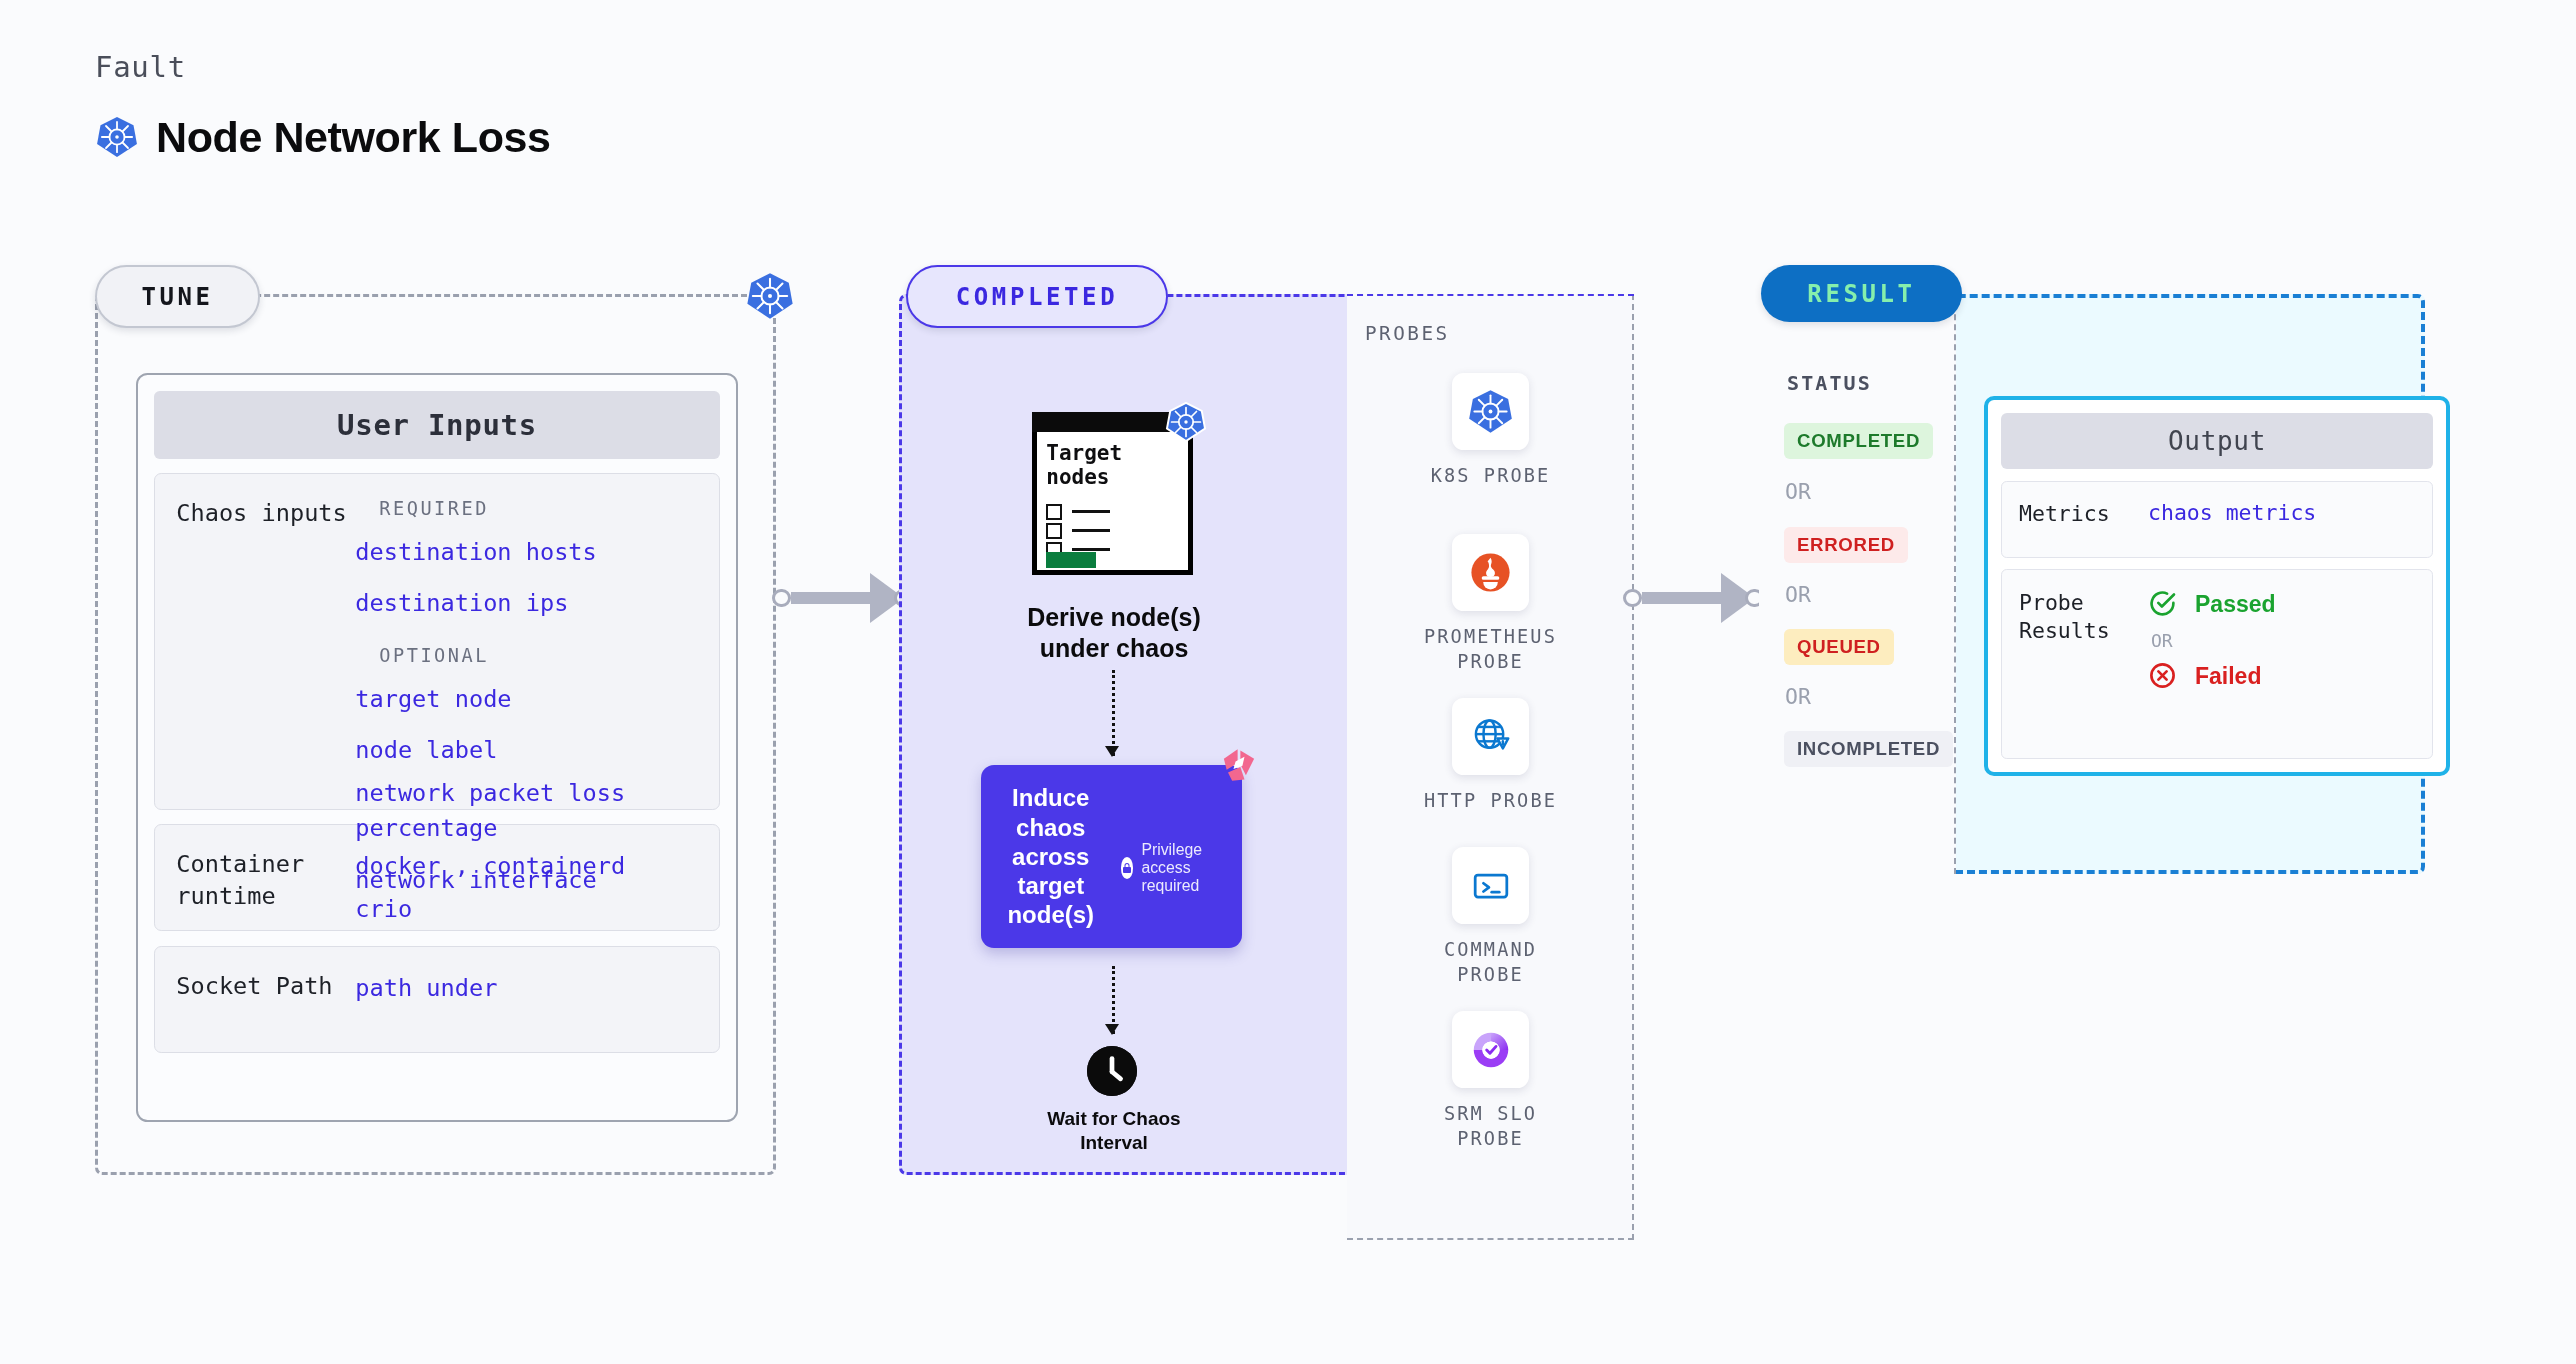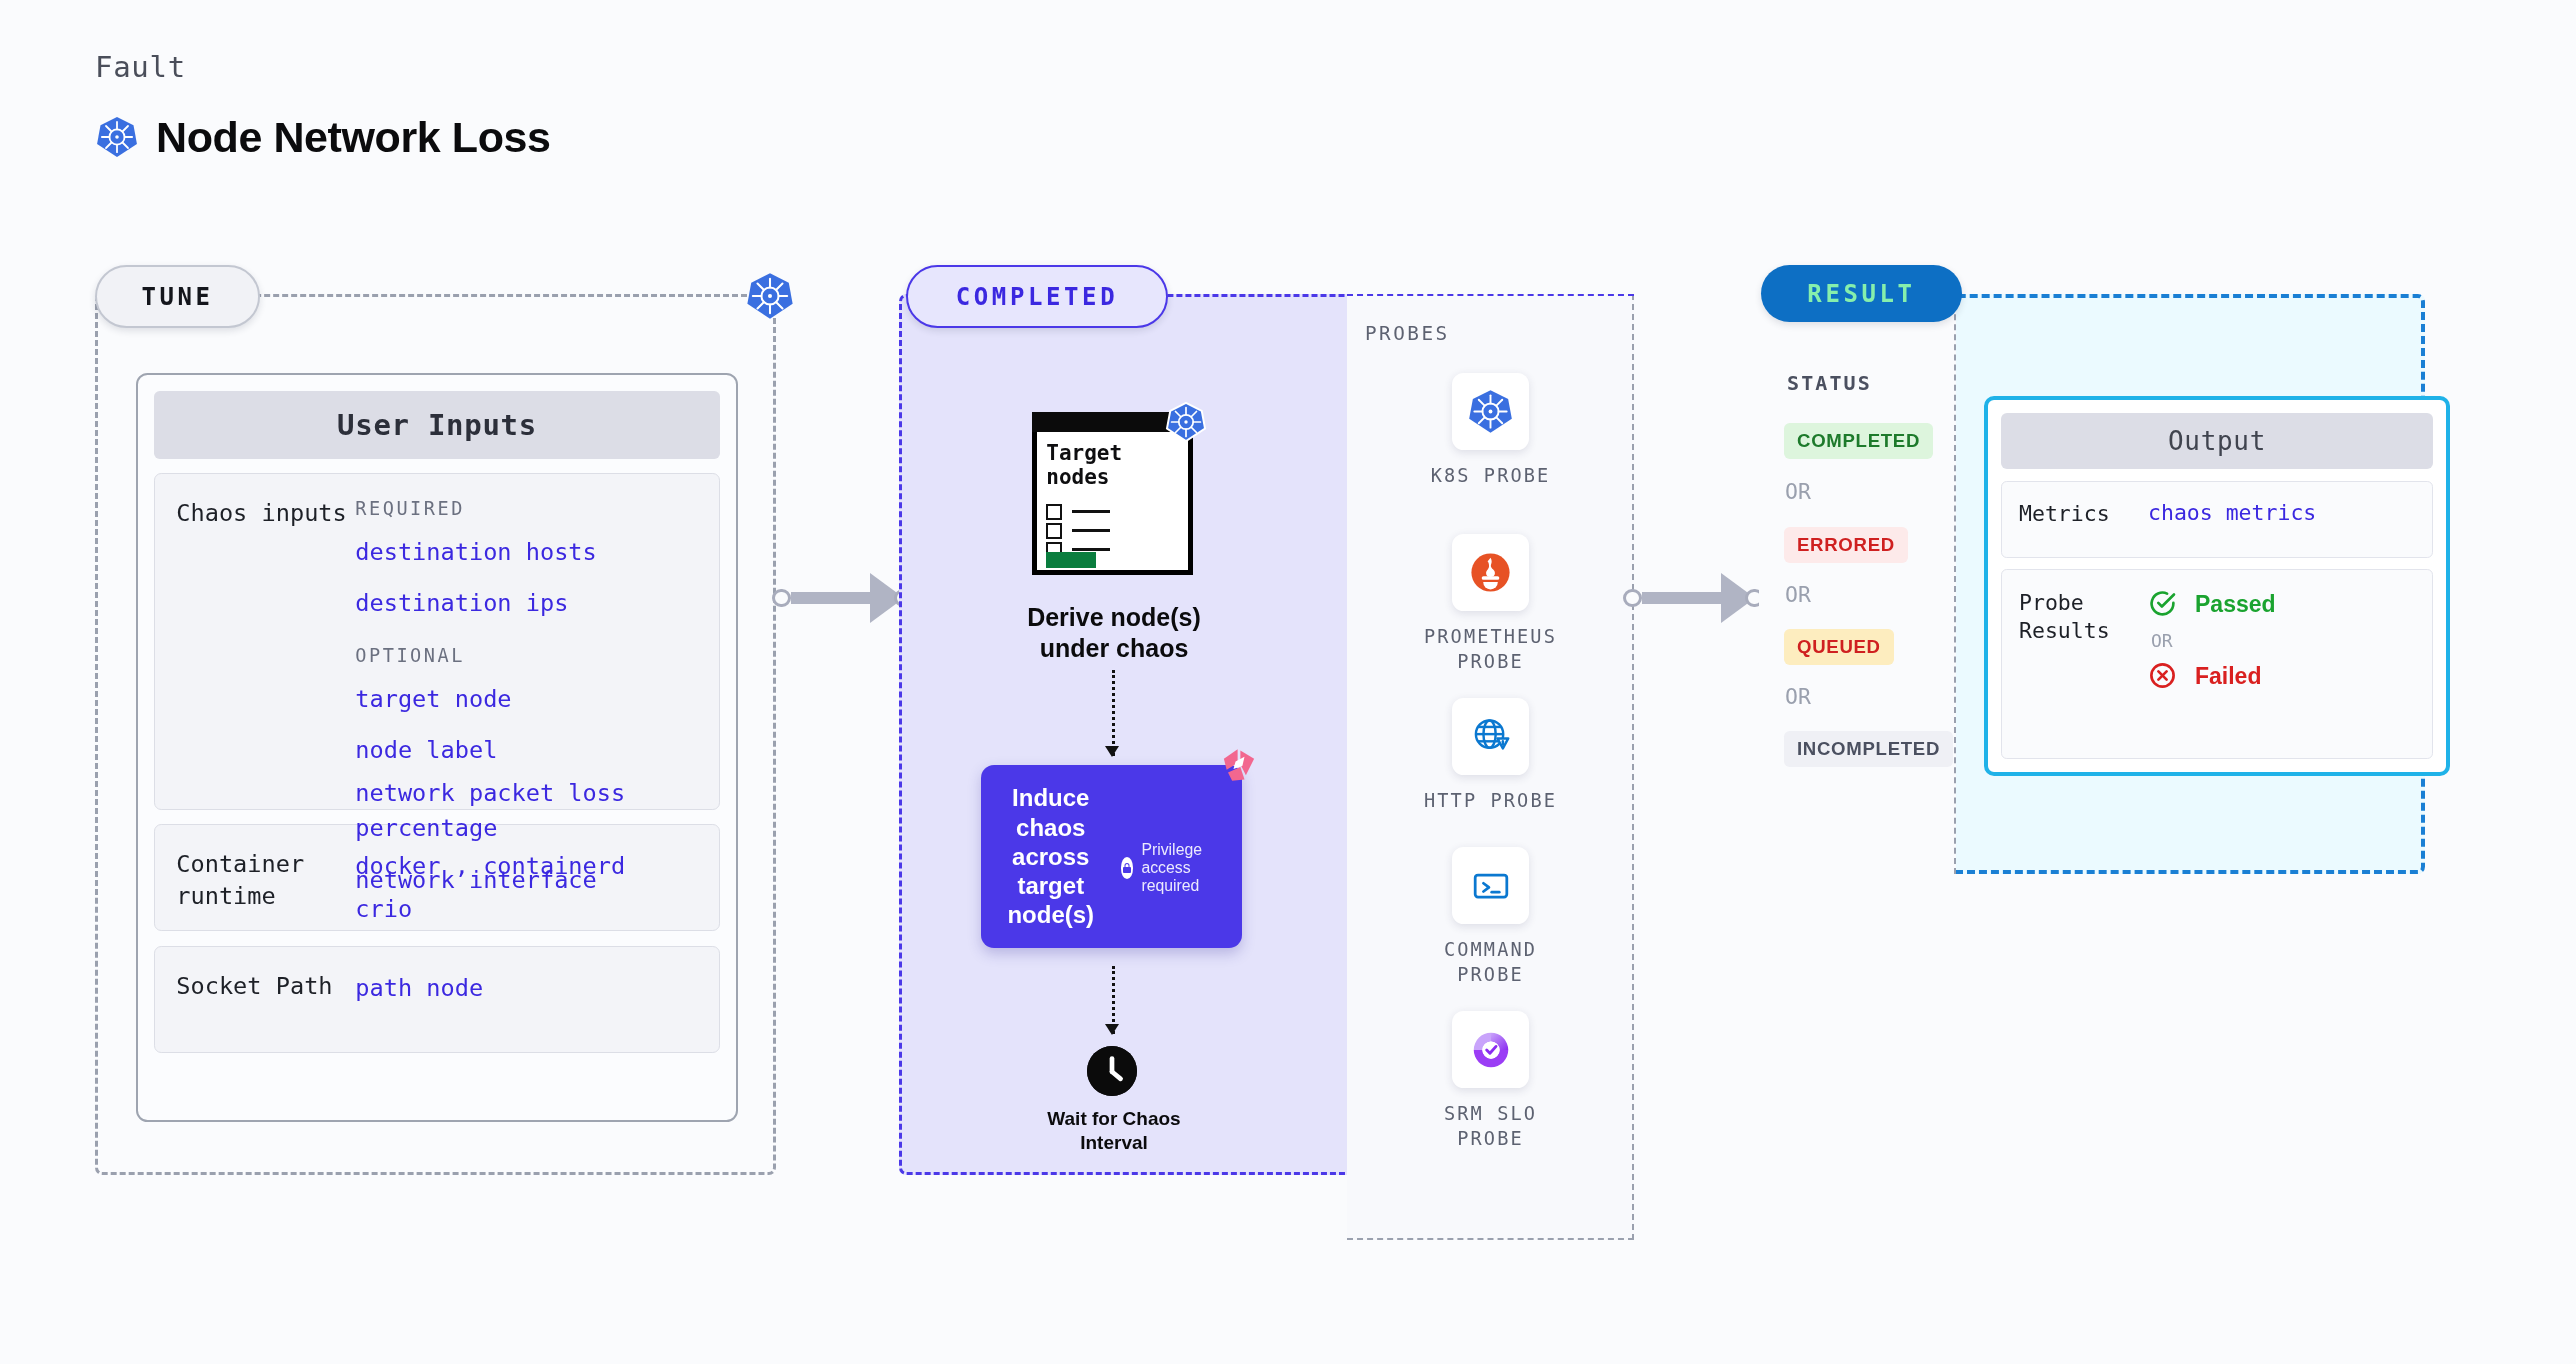--- a/index.html
+++ b/index.html
@@ -48,21 +48,21 @@
     margin-top:14.3px;background:#f3f4f8;border:1.4px solid #dcdee6;border-radius:7.2px;
     box-sizing:border-box;display:flex;padding:24px 21.5px;
   }
   .ib-label{
     width:179px;flex:none;font-family:"DejaVu Sans Mono",monospace;font-size:23.6px;
     color:#1d2027;line-height:1.32;
   }
   .ib-values{flex:1;}
   .grp-head{
     font-family:"DejaVu Sans Mono",monospace;font-size:18.6px;color:#6b7080;
-    letter-spacing:2.5px;margin-bottom:15.8px;
+    letter-spacing:2.5px;margin-bottom:15.8px;margin-left:24px;
   }
   .grp-head.second{margin-top:24px;}
   .val{font-family:"DejaVu Sans Mono",monospace;font-size:23.6px;color:#3b28e0;line-height:1.5;margin-bottom:15.8px;}
   .val.tight{margin-bottom:7.2px;}
 
   
   #exec-zone{left:899px;top:294px;width:462px;height:881px;
     border:3.6px dashed #4b38e8;border-radius:7.2px;background:#e4e3fb;}
   #exec-pill{left:906px;top:265px;width:258px;height:59px;
     background:#e7e6fd;border:2.9px solid #4b38e8;color:#3b28e0;}
@@ -216,21 +216,21 @@
     <div class="ib-label">Container runtime</div>
     <div class="ib-values">
       <div class="val tight">docker , containerd</div>
       <div class="val">crio</div>
     </div>
   </div>
 
   <div class="input-block" style="height:107px">
     <div class="ib-label">Socket Path</div>
     <div class="ib-values">
-      <div class="val">path node</div>
+      <div class="val">path under</div>
     </div>
   </div>
 </div>
 
 <div class="conn" style="left:772px;top:573px;">
   <div class="ring"></div>
   <div class="bar" style="width:79px"></div>
   <div class="head"></div>
   <div class="ring" style="margin-left:-9.3px"></div>
 </div>

